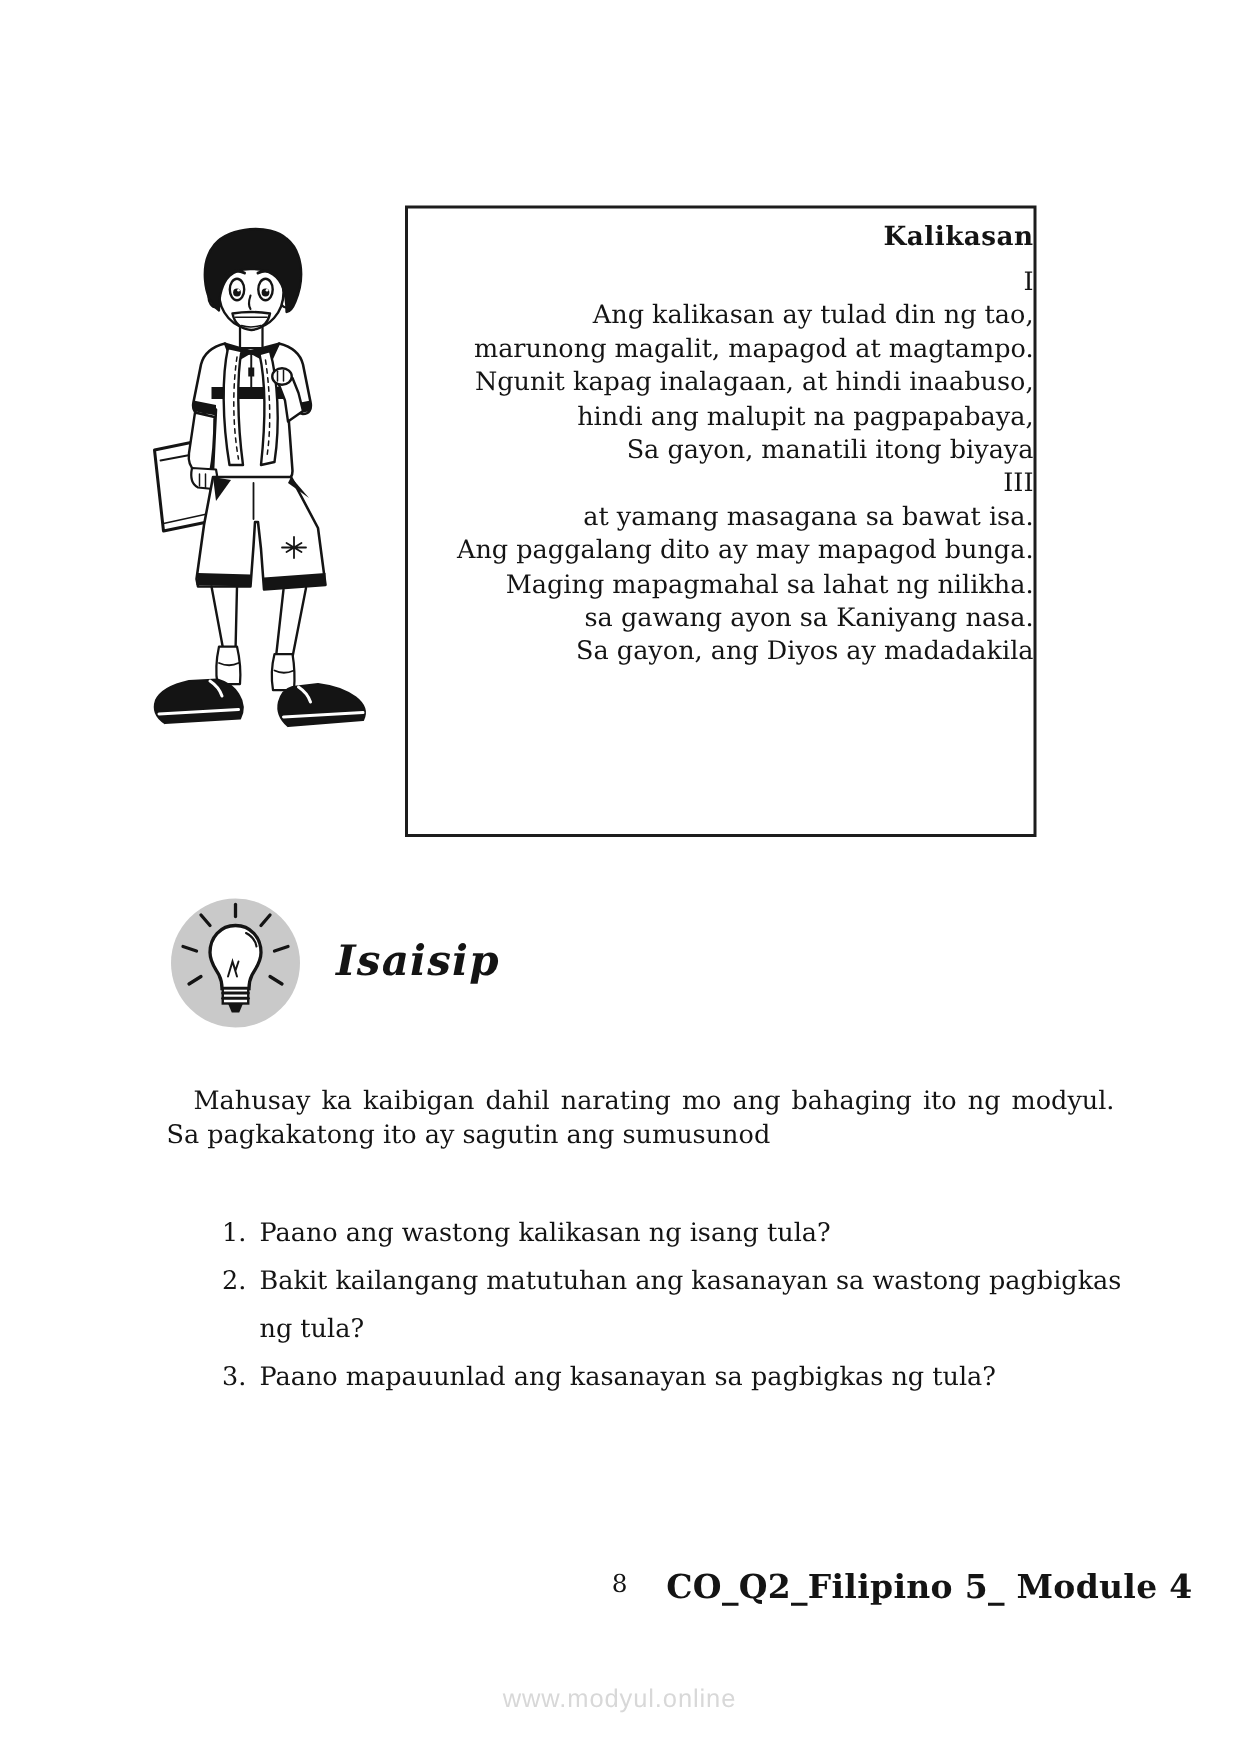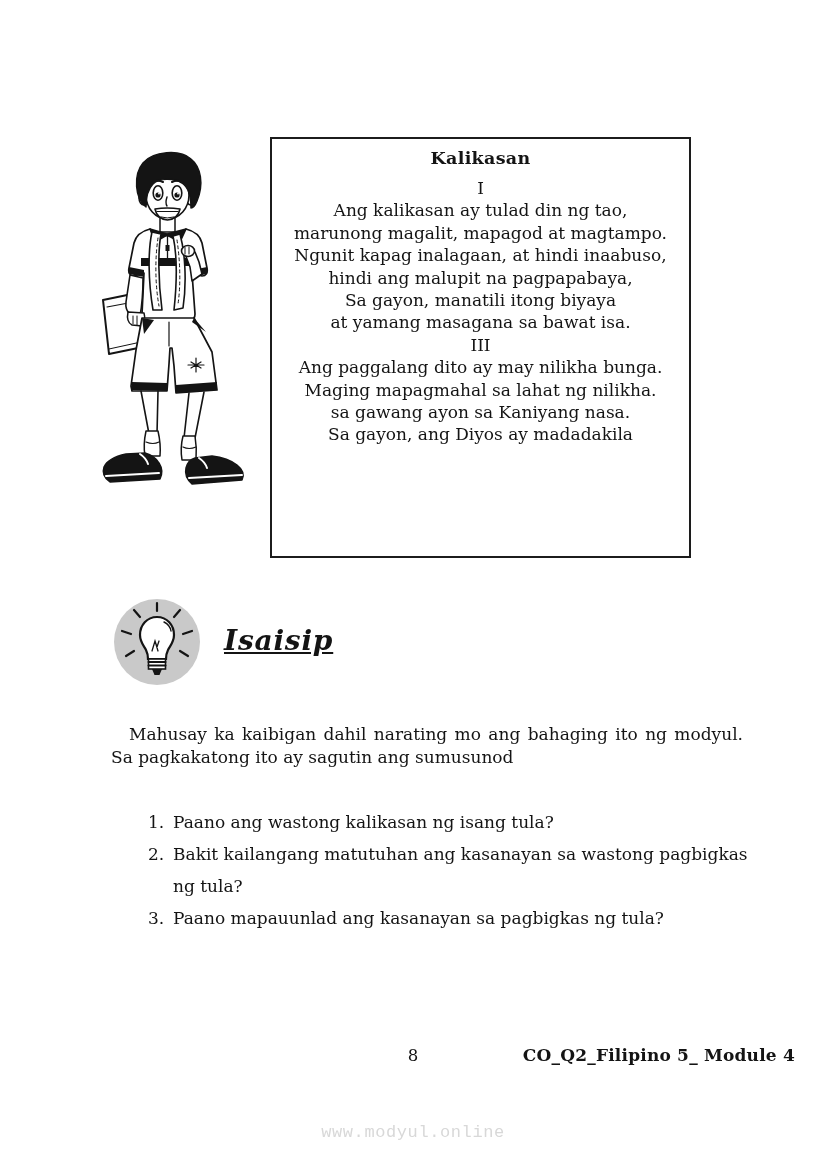--- a/index.html
+++ b/index.html
@@ -13,21 +13,21 @@
     color: #141414;
     overflow: hidden;
   }
 
   
   .poem-box {
     position: absolute;
     left: 270px; top: 137px;
     width: 421px; height: 421px;
     border: 2px solid #1c1c1c;
-    text-align: center;
+    text-align: right;
     padding-top: 7px;
   }
   .poem-title {
     font-weight: bold;
     font-size: 17.5px;
     line-height: 24px;
     margin-bottom: 7px;
     letter-spacing: 0.3px;
   }
   .poem-line {
@@ -49,21 +49,20 @@
     left: 112px; top: 597px;
     width: 90px; height: 90px;
   }
   .section-heading {
     position: absolute;
     left: 224px; top: 624px;
     font-size: 28px;
     font-weight: bold;
     font-style: italic;
     letter-spacing: 0.8px;
-    text-decoration: underline;
   }
 
   
   .intro {
     position: absolute;
     left: 100px; top: 712px;
     width: 632px;
     margin: 11px;
     font-size: 17px;
     line-height: 23px;
@@ -86,30 +85,30 @@
   .page-number {
     position: absolute;
     left: 0; top: 1046px;
     width: 826px;
     text-align: center;
     font-size: 16.5px;
   }
   .module-label {
     position: absolute;
     right: 31px; top: 1045px;
-    font-size: 17px;
+    font-size: 22px;
     font-weight: bold;
     letter-spacing: 0.2px;
   }
   .watermark {
     position: absolute;
     left: 0; top: 1123px;
     width: 826px;
     text-align: center;
-    font-family: Liberation Mono, monospace;
+    font-family: Liberation Sans, sans-serif;
     font-size: 17px;
     color: #d8d8d8;
     letter-spacing: 0.6px;
   }
 </style>
 </head>
 <body>
 
 <div class="page">
 
@@ -201,23 +200,23 @@
   </div>
 
   <div class="poem-box">
     <div class="poem-title">Kalikasan</div>
     <div class="poem-line">I</div>
     <div class="poem-line">Ang kalikasan ay tulad din ng tao,</div>
     <div class="poem-line">marunong magalit, mapagod at magtampo.</div>
     <div class="poem-line">Ngunit kapag inalagaan, at hindi inaabuso,</div>
     <div class="poem-line">hindi ang malupit na pagpapabaya,</div>
     <div class="poem-line">Sa gayon, manatili itong biyaya</div>
+    <div class="poem-line">III</div>
     <div class="poem-line">at yamang masagana sa bawat isa.</div>
-    <div class="poem-line">III</div>
-    <div class="poem-line">Ang paggalang dito ay may nilikha bunga.</div>
+    <div class="poem-line">Ang paggalang dito ay may mapagod bunga.</div>
     <div class="poem-line">Maging mapagmahal sa lahat ng nilikha.</div>
     <div class="poem-line">sa gawang ayon sa Kaniyang nasa.</div>
     <div class="poem-line">Sa gayon, ang Diyos ay madadakila</div>
   </div>
 
   <div class="bulb-circle">
     <svg width="90" height="90" viewBox="0 0 90 90" fill="none" stroke-linecap="round">
       <circle cx="45" cy="45" r="43" fill="#c9c9c9"></circle>
 
       <g stroke="#141414" stroke-width="2.2">

